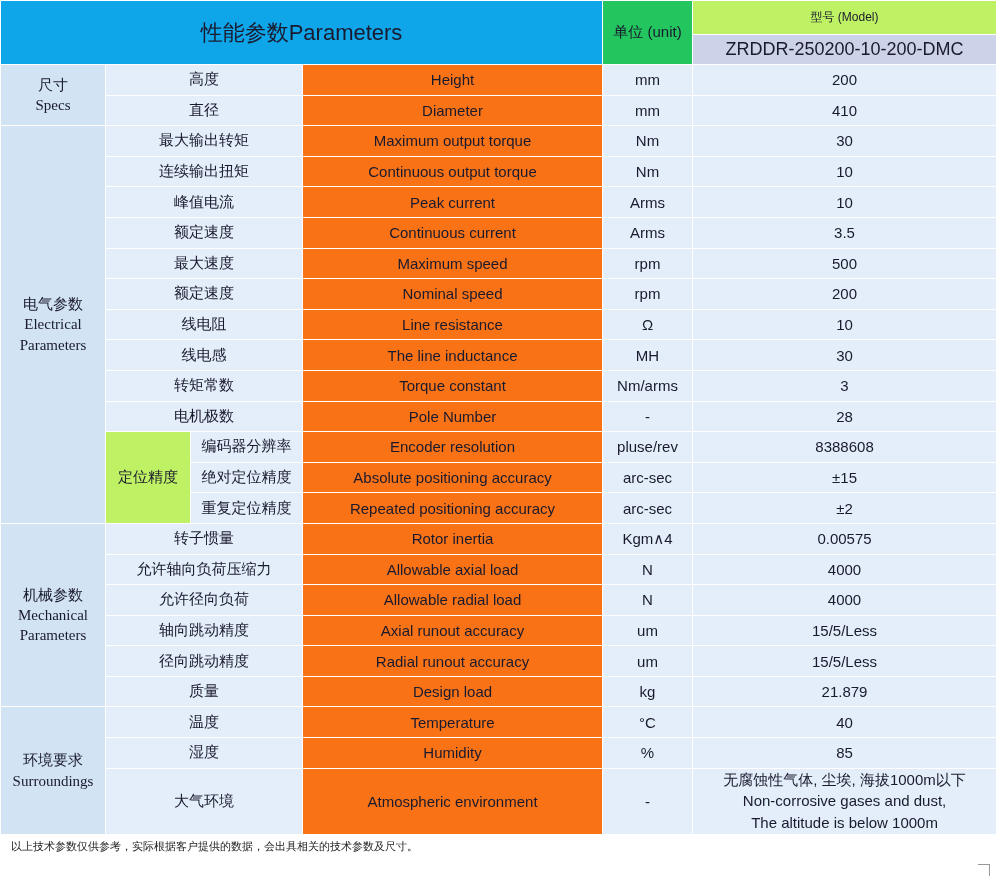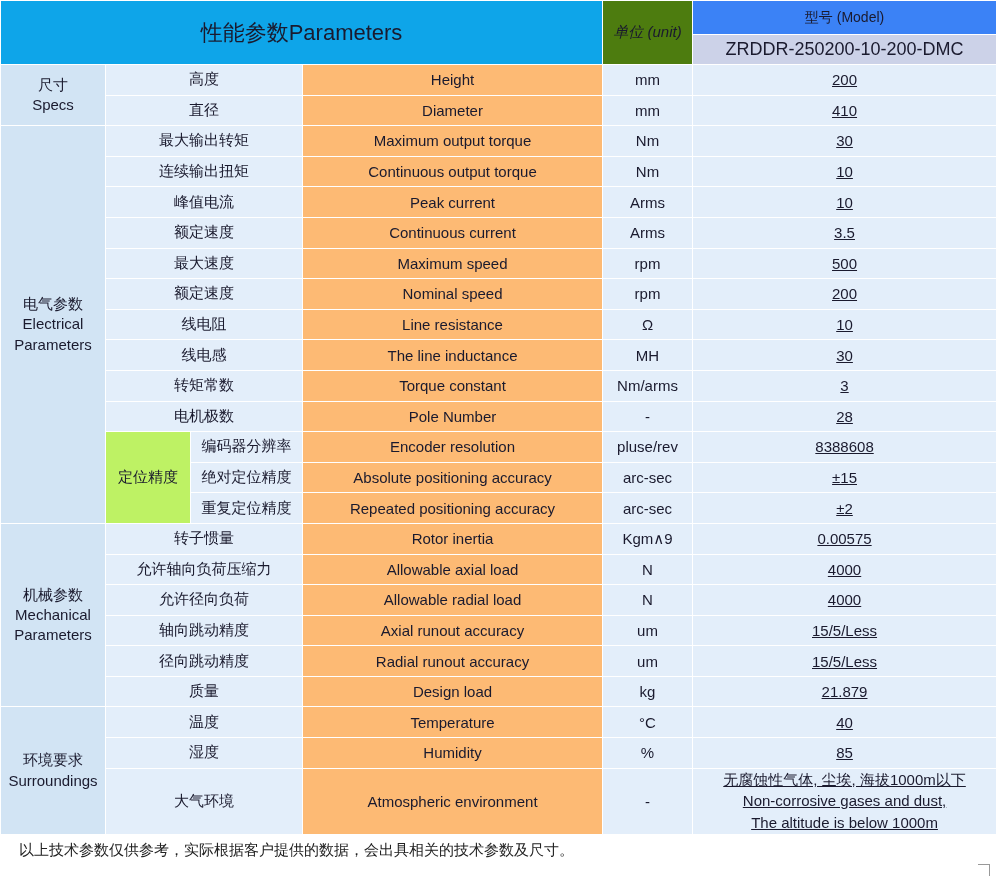--- a/index.html
+++ b/index.html
@@ -29,74 +29,73 @@
     font-weight: normal;
   }
   
   .hdr-params {
     background: #0ea5e9;
     height: 34px;
     font-size: 22px;
     color: #1a1a2e;
   }
   .hdr-unit {
-    background: #4d7c0f;
+    background: #22c55e;
     font-size: 15px;
-    font-style: italic;
   }
   .hdr-model-top {
-    background: #3b82f6;
+    background: #bef264;
     height: 34px;
-    font-size: 14px;
+    font-size: 12px;
   }
   .hdr-model-sub {
     background: #ccd2e8;
     height: 30px;
     font-size: 18px;
   }
   
   .grp {
     background: #d2e4f4;
     font-size: 15px;
     line-height: 1.35;
     width: 105px;
+    font-family: Liberation Serif, serif;
   }
   
   .cn {
     background: #e3eefa;
     text-align: center;
     padding: 0 6px;
   }
   .en {
-    background: #fdba74;
+    background: #f97316;
     text-align: left;
     padding-left: 12px;
   }
   .unit {
     background: #e3eefa;
   }
   .val {
     background: #e3eefa;
-    text-decoration: underline;
   }
   
   .subgrp {
     background: #bef264;
   }
   tr.row { height: 30.6px; }
   tr.row-tall { height: 62px; }
   .val-multi {
     line-height: 1.45;
     padding: 4px 4px;
   }
   .footnote {
-    font-size: 15px;
+    font-size: 11px;
     color: #222;
     line-height: 1.55;
-    padding: 3px 0 0 19px;
+    padding: 3px 0 0 11px;
   }
   .footnote div { white-space: nowrap; }
   .corner {
     position: absolute;
     right: 10px;
     bottom: 6px;
     width: 12px;
     height: 12px;
     border-top: 1px solid #999;
     border-right: 1px solid #999;
@@ -231,21 +230,21 @@
   </tr>
 
   <tr class="row">
     <td class="grp" rowspan="6">
       <span>机械参数</span><br>
       <span>Mechanical</span><br>
       <span>Parameters</span>
     </td>
     <td class="cn" colspan="2">转子惯量</td>
     <td class="en">Rotor inertia</td>
-    <td class="unit">Kgm∧9</td>
+    <td class="unit">Kgm∧4</td>
     <td class="val">0.00575</td>
   </tr>
   <tr class="row">
     <td class="cn" colspan="2">允许轴向负荷压缩力</td>
     <td class="en">Allowable axial load</td>
     <td class="unit">N</td>
     <td class="val">4000</td>
   </tr>
   <tr class="row">
     <td class="cn" colspan="2">允许径向负荷</td>

